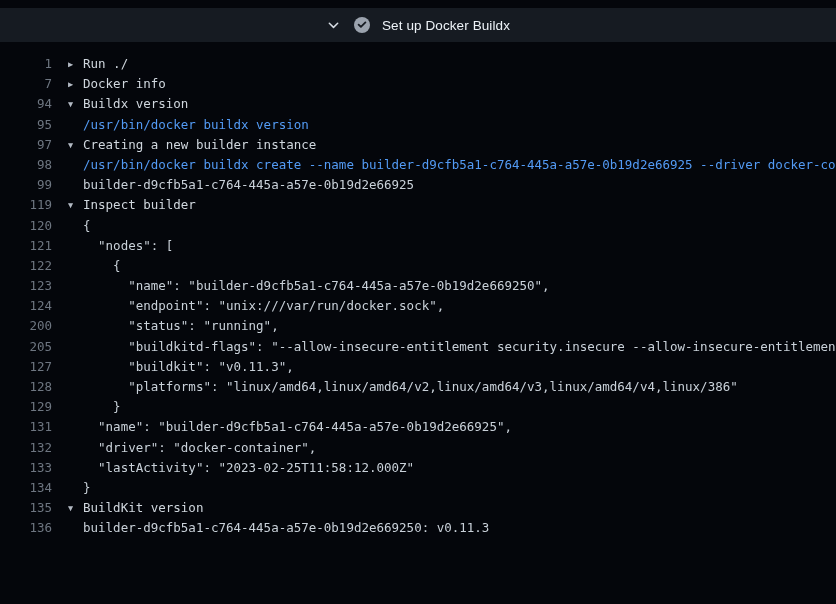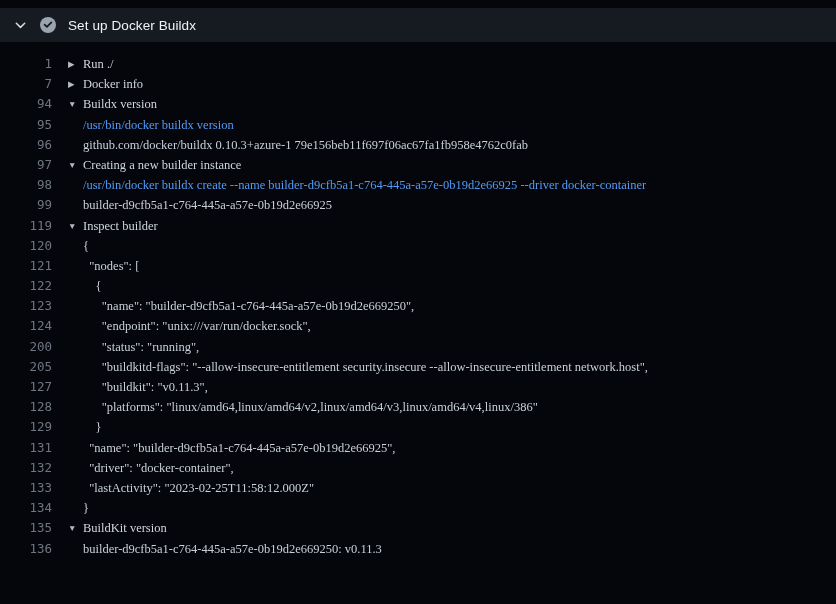--- a/index.html
+++ b/index.html
@@ -11,20 +11,21 @@
   }
   .step-header {
     margin-top: 8px;
     height: 34px;
     background: #161b22;
     display: flex;
     align-items: center;
     padding: 0 12px;
     cursor: pointer;
     box-sizing: border-box;
+    justify-content: center;
   }
   .step-header .chev { flex: none; width: 16px; height: 16px; display: flex; align-items: center; justify-content: center; }
   .step-header .check { flex: none; width: 16px; height: 16px; margin-left: 12px; }
   .step-title {
     margin-left: 12px;
     font-family: "Liberation Sans", sans-serif;
     font-size: 13.5px;
     color: #eef3f8;
     letter-spacing: 0.1px;
   }
@@ -41,21 +42,20 @@
   .row.group { cursor: pointer; }
   .ln {
     flex: 0 0 52px;
     text-align: right;
     color: #6e7681;
   }
   .ct {
     padding-left: 16px;
     color: #c9d1d9;
     overflow: hidden;
-    font-family: Liberation Serif, serif;
   }
   .row.child .ct { padding-left: 31px; }
   .row.cmd .ct { color: #539bf5; }
   .row.group .ct { color: #d0d7de; }
   .tri {
     display: inline-block;
     width: 15px;
     font-size: 8.5px;
     color: #b3bac4;
     vertical-align: 1px;
@@ -77,21 +77,20 @@
     </svg>
   </span>
   <span class="step-title">Set up Docker Buildx</span>
 </div>
 
 <div class="log" id="log">
     <div class="row group"><span class="ln">1</span><span class="ct"><span class="tri">▶</span><span>Run ./</span></span></div>
     <div class="row group"><span class="ln">7</span><span class="ct"><span class="tri">▶</span><span>Docker info</span></span></div>
     <div class="row group"><span class="ln">94</span><span class="ct"><span class="tri">▼</span><span>Buildx version</span></span></div>
     <div class="row child cmd"><span class="ln">95</span><span class="ct">/usr/bin/docker buildx version</span></div>
-    <div class="row child"><span class="ln">96</span><span class="ct">github.com/docker/buildx 0.10.3+azure-1 79e156beb11f697f06ac67fa1fb958e4762c0fab</span></div>
     <div class="row group"><span class="ln">97</span><span class="ct"><span class="tri">▼</span><span>Creating a new builder instance</span></span></div>
     <div class="row child cmd"><span class="ln">98</span><span class="ct">/usr/bin/docker buildx create --name builder-d9cfb5a1-c764-445a-a57e-0b19d2e66925 --driver docker-container</span></div>
     <div class="row child"><span class="ln">99</span><span class="ct">builder-d9cfb5a1-c764-445a-a57e-0b19d2e66925</span></div>
     <div class="row group"><span class="ln">119</span><span class="ct"><span class="tri">▼</span><span>Inspect builder</span></span></div>
     <div class="row child"><span class="ln">120</span><span class="ct">{</span></div>
     <div class="row child"><span class="ln">121</span><span class="ct">  "nodes": [</span></div>
     <div class="row child"><span class="ln">122</span><span class="ct">    {</span></div>
     <div class="row child"><span class="ln">123</span><span class="ct">      "name": "builder-d9cfb5a1-c764-445a-a57e-0b19d2e669250",</span></div>
     <div class="row child"><span class="ln">124</span><span class="ct">      "endpoint": "unix:///var/run/docker.sock",</span></div>
     <div class="row child"><span class="ln">200</span><span class="ct">      "status": "running",</span></div>

